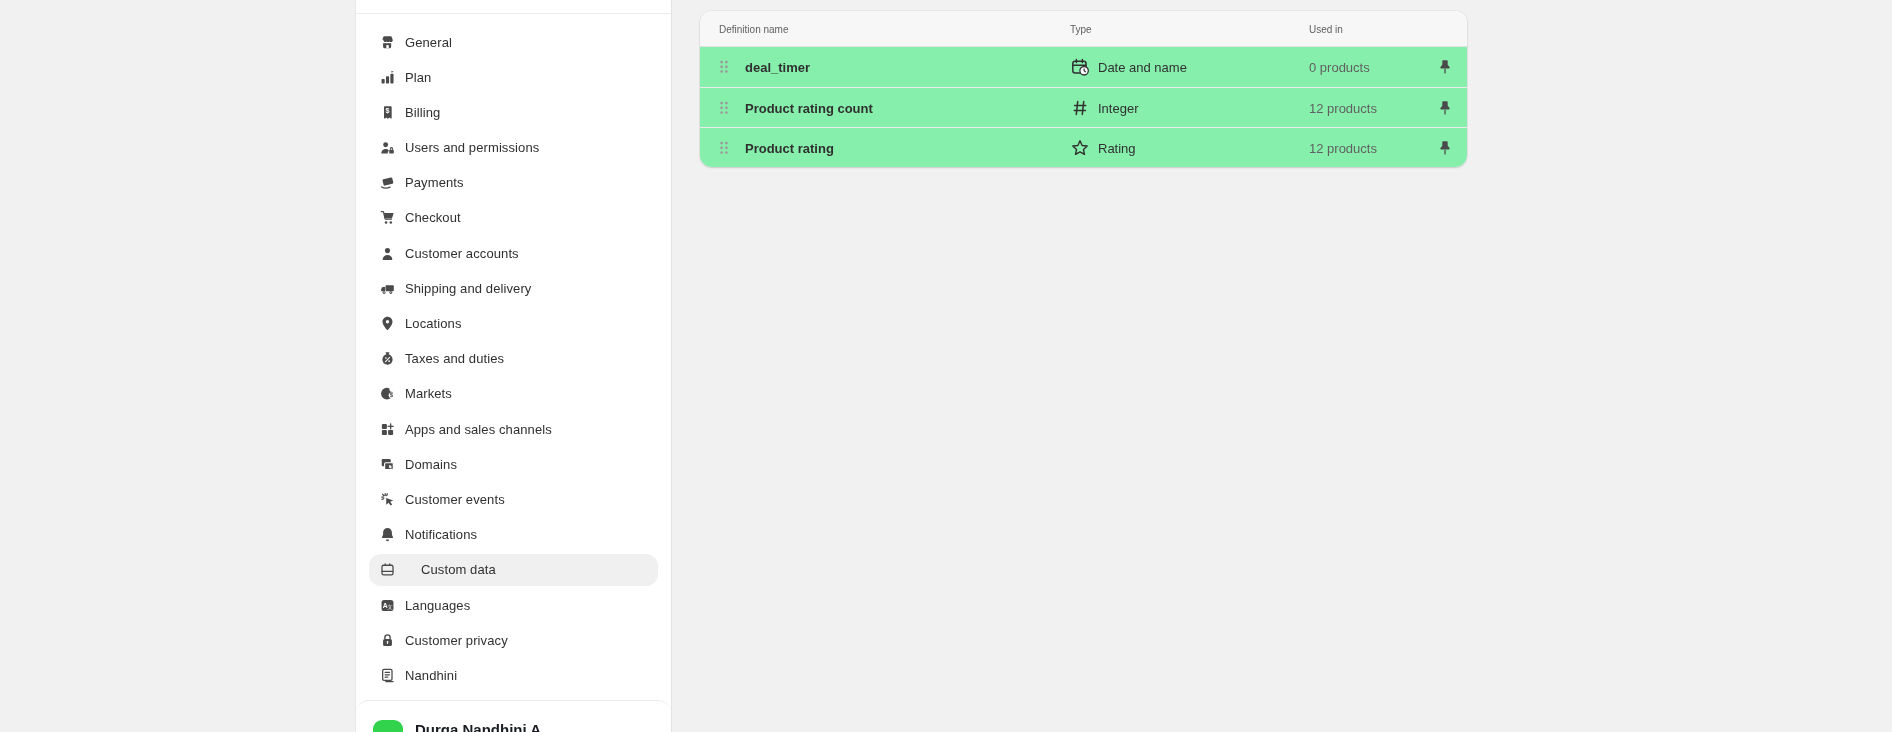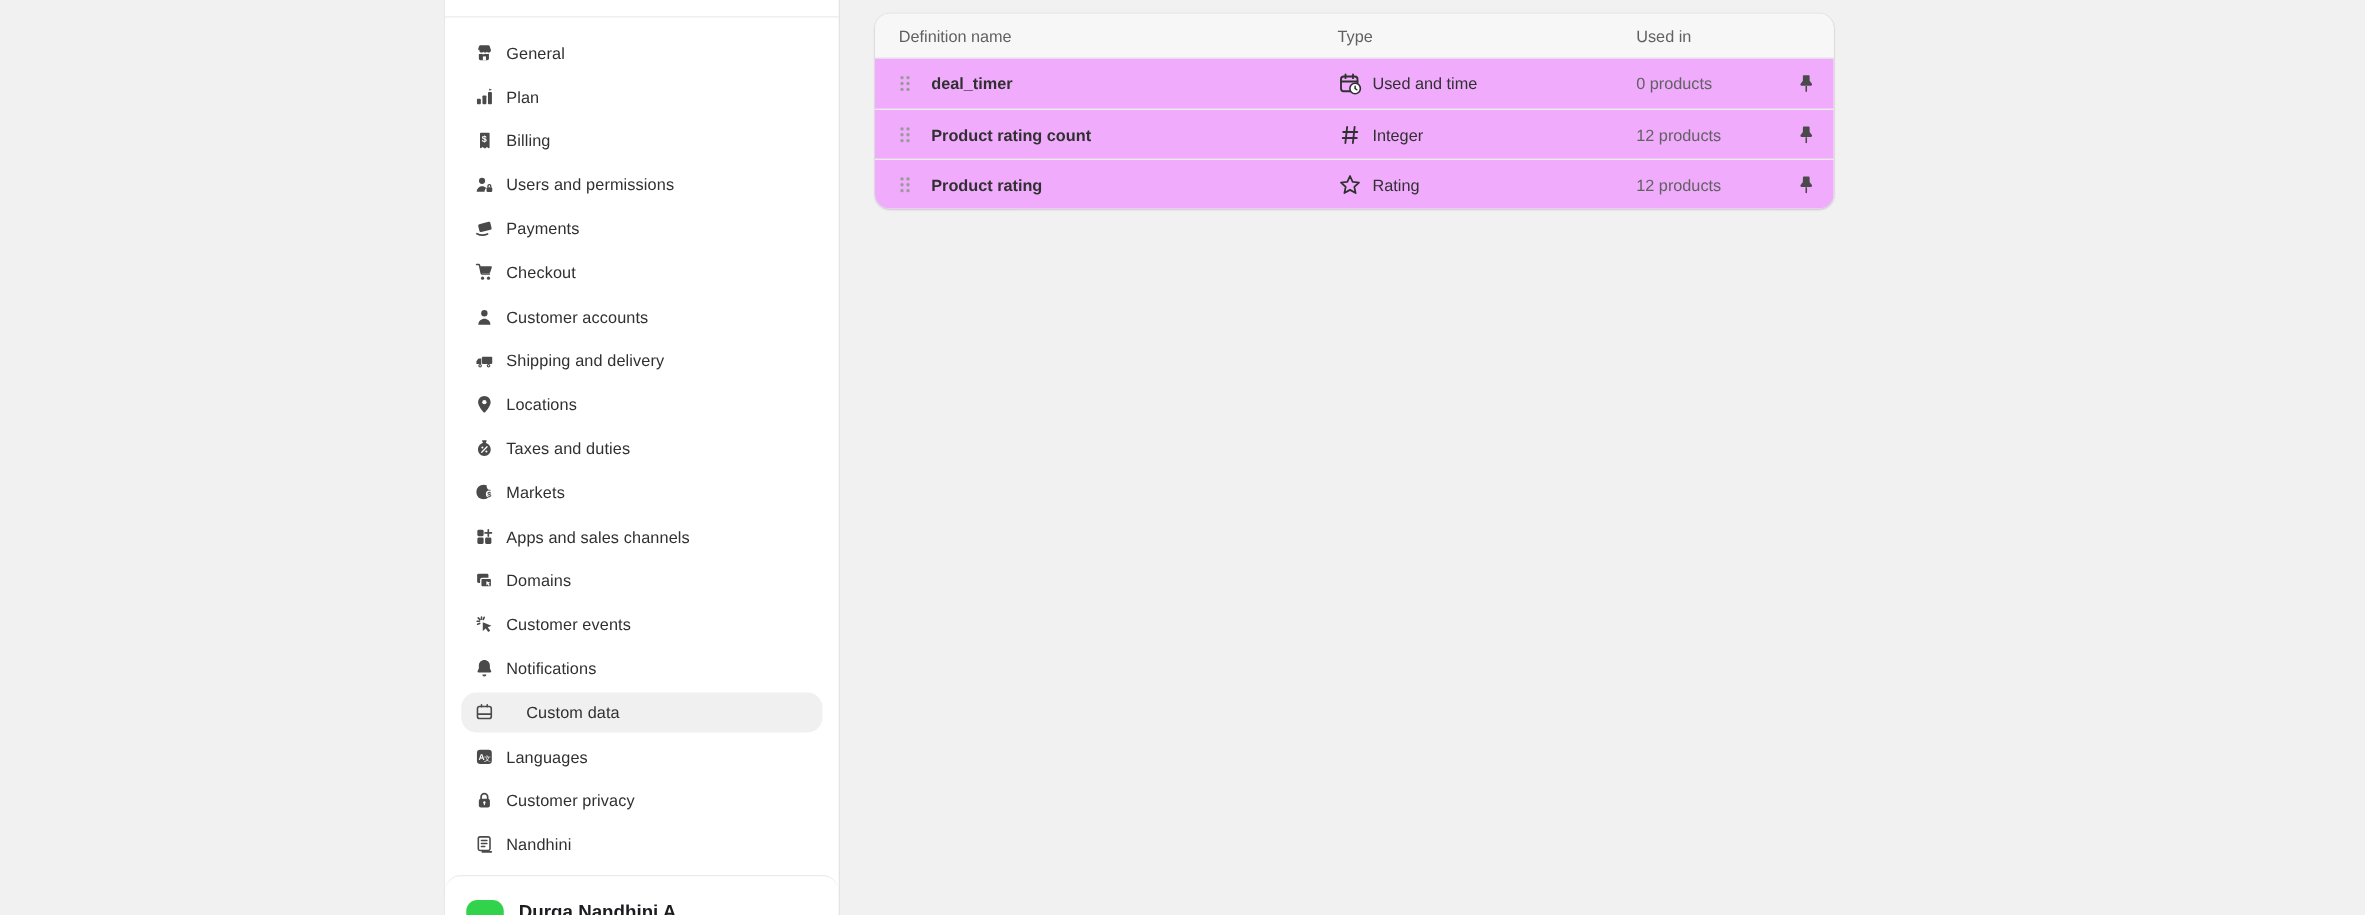--- a/index.html
+++ b/index.html
@@ -27,24 +27,24 @@
                color:#1a1c1f; white-space:nowrap; }
 
   
   .content { position:absolute; left:673px; top:0; right:0; height:732px; }
   .card { position:absolute; left:27px; top:11px; width:767px; background:#fff;
           border-radius:12px; overflow:hidden;
           box-shadow:0 1px 2px rgba(0,0,0,.13), 0 0 0 1px rgba(0,0,0,.04); }
   .thead { position:relative; height:36px; background:#f7f7f7;
            border-bottom:1px solid #e3e3e3; }
   .thead span { position:absolute; top:50%; transform:translateY(-50%);
-                font-size:13px; font-weight:500; color:#616161; }
+                font-size:10px; font-weight:500; color:#616161; }
   .h-name { left:19px; } .h-type { left:370px; } .h-used { left:609px; }
 
-  .row { position:relative; height:40px; background:#f0abfc;padding-left:28px; }
+  .row { position:relative; height:40px; background:#86efac;padding-left:28px; }
   .row + .row { border-top:1px solid #ebebeb; }
   .cell { position:absolute; top:50%; transform:translateY(-50%); white-space:nowrap; }
   .handle { left:19px; color:#9a9a9a; cursor:grab; display:flex; }
   .r-name { left:45px; font-size:13px; font-weight:600; color:#303030; }
   .t-icon { left:370px; color:#303030; display:flex; }
   .r-type { left:398px; font-size:13px; font-weight:400; color:#303030; }
   .r-used { left:609px; font-size:13px; font-weight:400; color:#616161; }
   .pin-btn { position:absolute; right:11px; top:50%; transform:translateY(-50%);
              background:none; border:none; padding:2px; cursor:pointer; color:#4a4a4a;
              display:flex; align-items:center; }
@@ -283,21 +283,21 @@
             </span>
             <span class="cell r-name">deal_timer</span>
             <span class="cell t-icon">
               <svg width="20" height="20" viewBox="0 0 20 20" xmlns="http://www.w3.org/2000/svg">
                 <rect fill="none" stroke="currentColor" stroke-width="1.5" x="2.8" y="4.2" width="13.2" height="11.8" rx="2.2"></rect>
                 <path fill="none" stroke="currentColor" stroke-width="1.5" stroke-linecap="round" d="M6.4 2.6v2.9M12.4 2.6v2.9M3.2 8.2h12.6"></path>
                 <circle fill="#fff" stroke="currentColor" stroke-width="1.3" cx="14.1" cy="13.8" r="4.2"></circle>
                 <path fill="none" stroke="currentColor" stroke-width="1.2" stroke-linecap="round" d="M14.1 11.9v1.9l1.4 1"></path>
               </svg>
             </span>
-            <span class="cell r-type">Used and time</span>
+            <span class="cell r-type">Date and name</span>
             <span class="cell r-used">0 products</span>
             <button class="pin-btn">
               <span style="display: flex;">
                 <svg width="18" height="18" viewBox="0 0 20 20" xmlns="http://www.w3.org/2000/svg">
                   <path fill="currentColor" d="M8 2.4h4c.6 0 1 .4 1 1v4l2 2.7c.5.7 0 1.6-.8 1.6H5.8c-.8 0-1.3-.9-.8-1.6l2-2.7v-4c0-.6.4-1 1-1z"></path>
                   <path fill="currentColor" d="M9.3 11.9h1.4v4.7c0 .4-.3.7-.7.7s-.7-.3-.7-.7z"></path>
                 </svg>
               </span>
             </button>
           </div>

